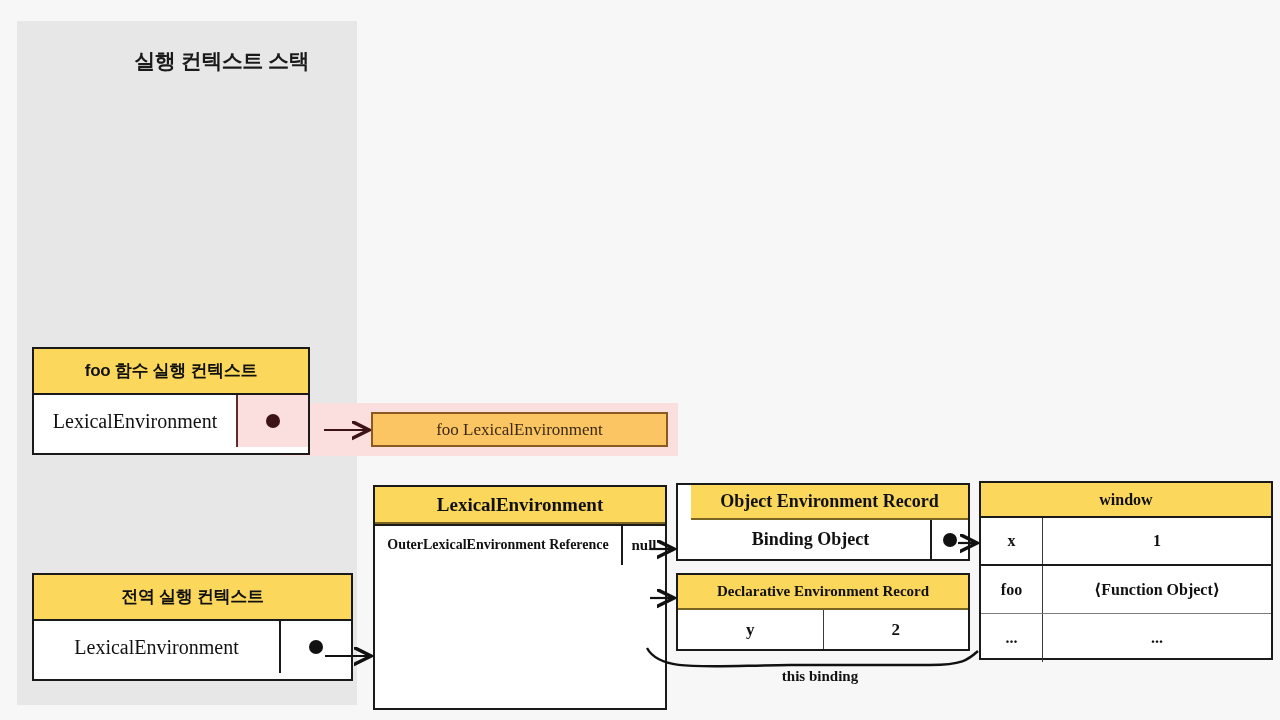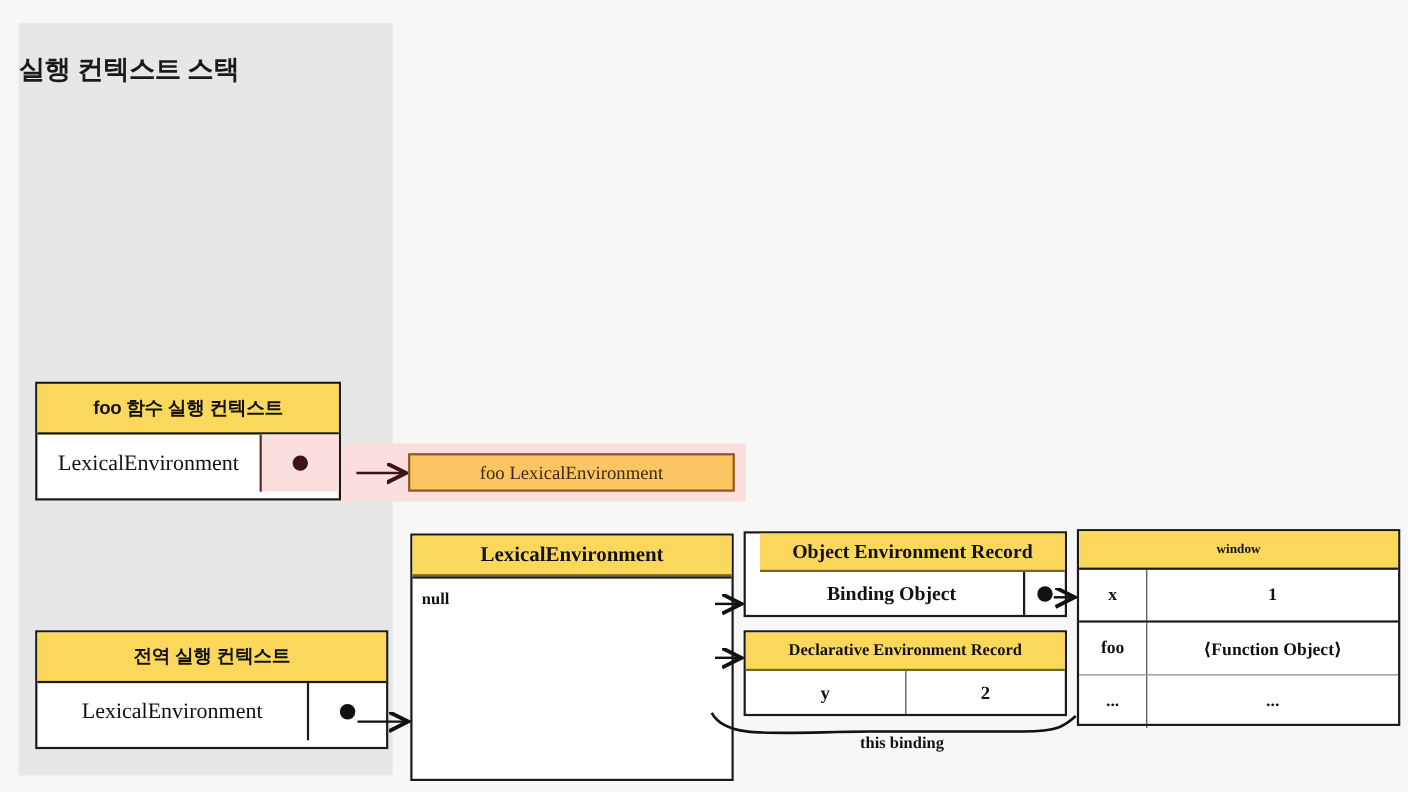--- a/index.html
+++ b/index.html
@@ -18,24 +18,24 @@
   .stack-panel {
     position: absolute;
     left: 17px; top: 21px;
     width: 340px; height: 684px;
     background: #e7e7e7;
   }
   .stack-title {
     position: absolute;
     left: 0; top: 26px;
     width: 292px;
-    text-align: left;
+    text-align: right;
     font-family: "Liberation Sans", "DejaVu Sans", sans-serif;
     font-weight: 700;
-    font-size: 24px;
+    font-size: 21px;
     color: #1a1a1a;
     letter-spacing: -0.5px;
   }
 
   
   .ctx-box {
     position: absolute;
     border: 2px solid #1a1a1a;
     background: #ffffff;
   }
@@ -211,21 +211,21 @@
     left: 979px; top: 481px;
     width: 294px; height: 179px;
     border: 2px solid #1a1a1a;
     background: #fff;
   }
   .win-head {
     background: #fbd85c;
     border-bottom: 2px solid #1a1a1a;
     height: 35px; line-height: 33px;
     text-align: center;
-    font-size: 12px; font-weight: 700; color: #111;
+    font-size: 16px; font-weight: 700; color: #111;
   }
   .win-row { display: flex; height: 48px; border-bottom: 1px solid #7c7c7c; }
   .win-row:last-child { border-bottom: none; }
   .win-row.thick { border-bottom: 2px solid #1a1a1a; }
   .win-row .k {
     width: 62px;
     border-right: 1px solid #3a3a3a;
     display: flex; align-items: center; justify-content: center;
     font-size: 16px; font-weight: 700; color: #111;
   }
@@ -275,20 +275,21 @@
         <span class="dot"></span>
       </div>
     </div>
   </div>
 
   <div class="foo-le">foo LexicalEnvironment</div>
 
   <div class="le-table">
     <div class="le-head">LexicalEnvironment</div>
     <div class="le-outer">
+      <div class="lbl2">OuterLexicalEnvironment Reference</div>
       <div class="val2">null</div>
     </div>
   </div>
 
   <div class="oer">
     <div class="oer-head">Object Environment Record</div>
     <div class="oer-row">
       <div class="lbl3">Binding Object</div>
       <div class="ptr3">
         <span class="dot"></span>

